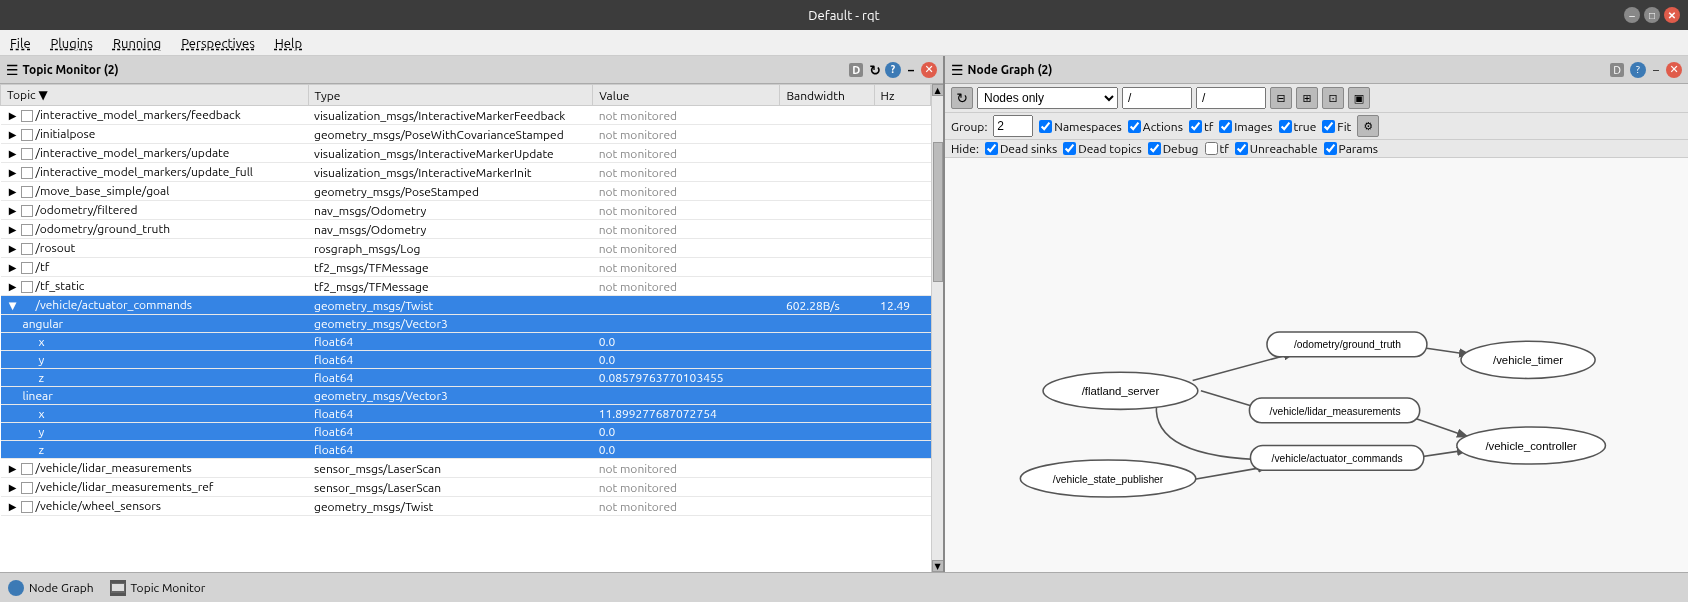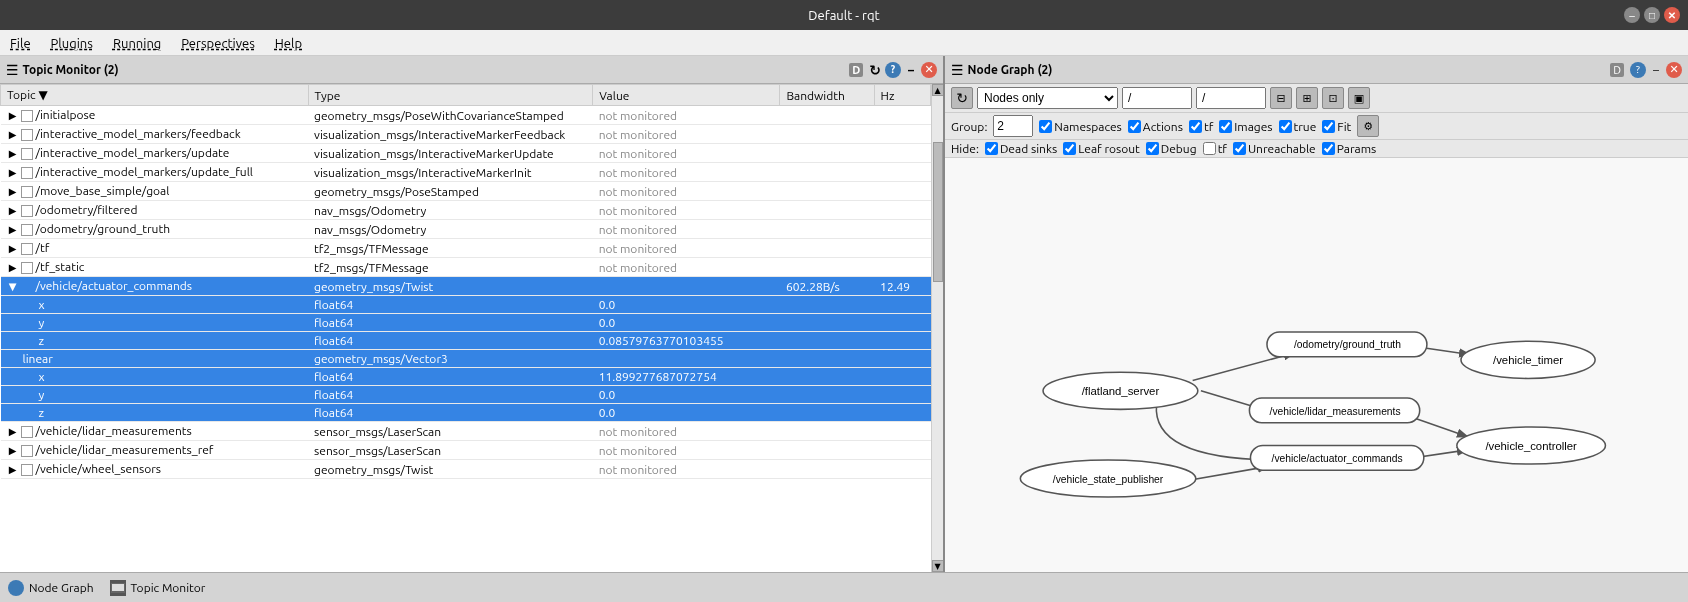--- a/index.html
+++ b/index.html
@@ -326,34 +326,34 @@
                 <th class="col-bw">
                   <span>Bandwidth</span>
                 </th>
                 <th class="col-hz">
                   <span>Hz</span>
                 </th>
               </tr>
             </thead>
             <tbody id="topic-tbody">
             <tr>
+                  <td><span style="padding-left:0px"><span class="expand-icon">▶</span><span class="checkbox-cell"></span><span>/interactive_model_markers/feedback</span></span></td>
+                  <td>visualization_msgs/InteractiveMarkerFeedback</td>
+                  <td style="color: rgb(136, 136, 136);">not monitored</td>
+                  <td></td>
+                  <td></td>
+                </tr>
+                <tr>
                   <td><span style="padding-left:0px"><span class="expand-icon">▶</span><span class="checkbox-cell"></span><span>/initialpose</span></span></td>
                   <td>geometry_msgs/PoseWithCovarianceStamped</td>
                   <td style="color: rgb(136, 136, 136);">not monitored</td>
                   <td></td>
                   <td></td>
                 </tr>
                 <tr>
-                  <td><span style="padding-left:0px"><span class="expand-icon">▶</span><span class="checkbox-cell"></span><span>/interactive_model_markers/feedback</span></span></td>
-                  <td>visualization_msgs/InteractiveMarkerFeedback</td>
-                  <td style="color: rgb(136, 136, 136);">not monitored</td>
-                  <td></td>
-                  <td></td>
-                </tr>
-                <tr>
                   <td><span style="padding-left:0px"><span class="expand-icon">▶</span><span class="checkbox-cell"></span><span>/interactive_model_markers/update</span></span></td>
                   <td>visualization_msgs/InteractiveMarkerUpdate</td>
                   <td style="color: rgb(136, 136, 136);">not monitored</td>
                   <td></td>
                   <td></td>
                 </tr>
                 <tr>
                   <td><span style="padding-left:0px"><span class="expand-icon">▶</span><span class="checkbox-cell"></span><span>/interactive_model_markers/update_full</span></span></td>
                   <td>visualization_msgs/InteractiveMarkerInit</td>
                   <td style="color: rgb(136, 136, 136);">not monitored</td>
@@ -375,39 +375,53 @@
                   <td></td>
                 </tr>
                 <tr>
                   <td><span style="padding-left:0px"><span class="expand-icon">▶</span><span class="checkbox-cell"></span><span>/odometry/ground_truth</span></span></td>
                   <td>nav_msgs/Odometry</td>
                   <td style="color: rgb(136, 136, 136);">not monitored</td>
                   <td></td>
                   <td></td>
                 </tr>
                 <tr>
+                  <td><span style="padding-left:0px"><span class="expand-icon">▶</span><span class="checkbox-cell"></span><span>/rosout</span></span></td>
+                  <td>rosgraph_msgs/Log</td>
+                  <td style="color: rgb(136, 136, 136);">not monitored</td>
+                  <td></td>
+                  <td></td>
+                </tr>
+                <tr>
                   <td><span style="padding-left:0px"><span class="expand-icon">▶</span><span class="checkbox-cell"></span><span>/tf</span></span></td>
                   <td>tf2_msgs/TFMessage</td>
                   <td style="color: rgb(136, 136, 136);">not monitored</td>
                   <td></td>
                   <td></td>
                 </tr>
                 <tr>
                   <td><span style="padding-left:0px"><span class="expand-icon">▶</span><span class="checkbox-cell"></span><span>/tf_static</span></span></td>
                   <td>tf2_msgs/TFMessage</td>
                   <td style="color: rgb(136, 136, 136);">not monitored</td>
                   <td></td>
                   <td></td>
                 </tr>
                 <tr class="selected">
                   <td style="color: white;"><span style="padding-left:0px"><span class="expand-icon">▼</span><span class="checkbox-cell checkbox-checked"></span><span>/vehicle/actuator_commands</span></span></td>
                   <td style="color: white;">geometry_msgs/Twist</td>
                   <td style="color: white;"></td>
                   <td style="color: #ffffff;">602.28B/s</td>
                   <td style="color: white;">12.49</td>
+                </tr>
+                <tr class="selected">
+                  <td style="color: white;"><span style="padding-left:16px"><span>angular</span></span></td>
+                  <td style="color: white;">geometry_msgs/Vector3</td>
+                  <td style="color: white;"></td>
+                  <td style="color: white;"></td>
+                  <td style="color: white;"></td>
                 </tr>
                 <tr class="selected">
                   <td style="color: white;"><span style="padding-left:32px"><span>x</span></span></td>
                   <td style="color: white;">float64</td>
                   <td style="color: white;">0.0</td>
                   <td style="color: white;"></td>
                   <td style="color: white;"></td>
                 </tr>
                 <tr class="selected">
                   <td style="color: white;"><span style="padding-left:32px"><span>y</span></span></td>
@@ -544,21 +558,21 @@
       </div>
 
       <div style="background:#e8e8e8; padding:2px 6px; display:flex; align-items:center; gap:6px; border-bottom:1px solid #ccc; flex-wrap:wrap;">
         <span class="ng-label">Hide:</span>
         <label class="ng-checkbox-label">
           <input type="checkbox" checked="" style="">
           <span>Dead sinks</span>
         </label>
         <label class="ng-checkbox-label">
           <input type="checkbox" checked="" style="">
-          <span>Leaf rosout</span>
+          <span>Dead topics</span>
         </label>
         <label class="ng-checkbox-label">
           <input type="checkbox" checked="" style="">
           <span>Debug</span>
         </label>
         <label class="ng-checkbox-label">
           <input type="checkbox" style="">
           <span>tf</span>
         </label>
         <label class="ng-checkbox-label">

